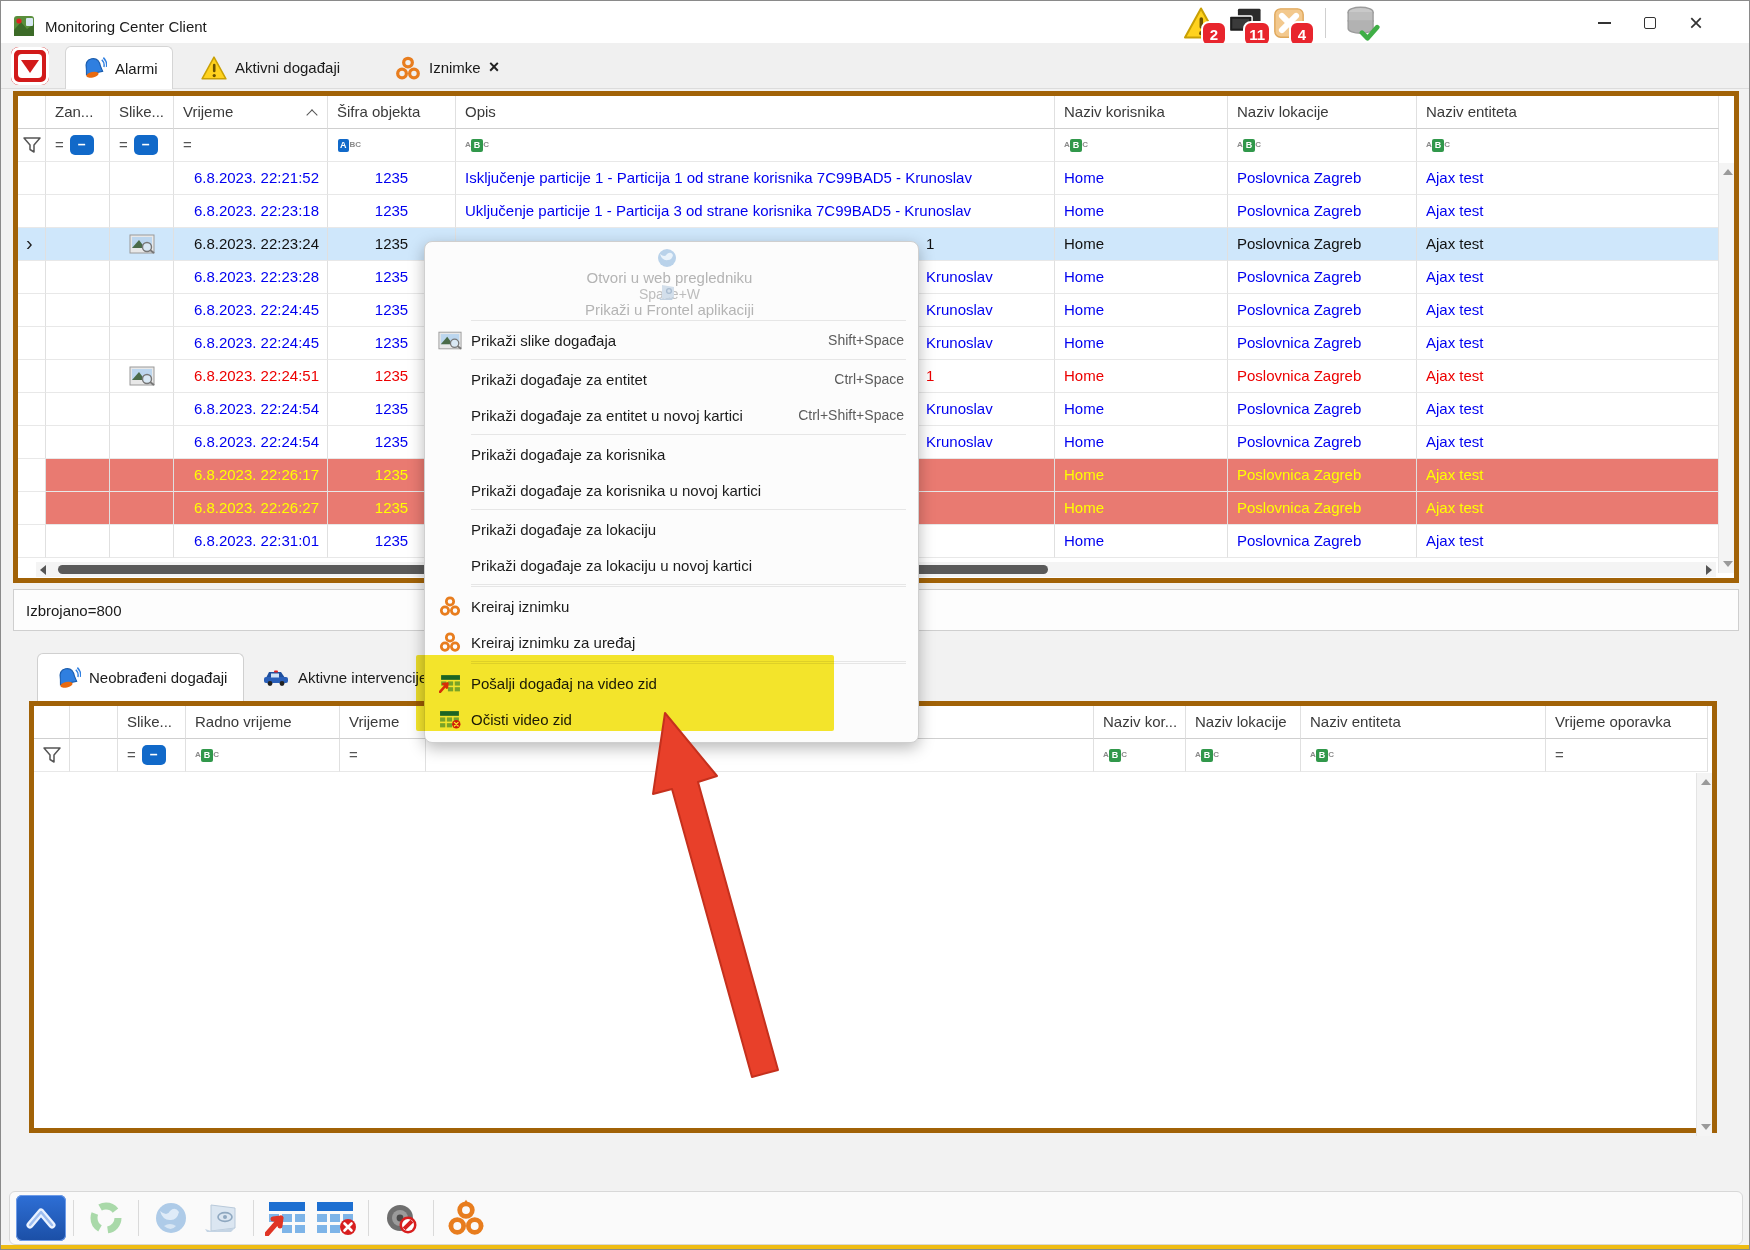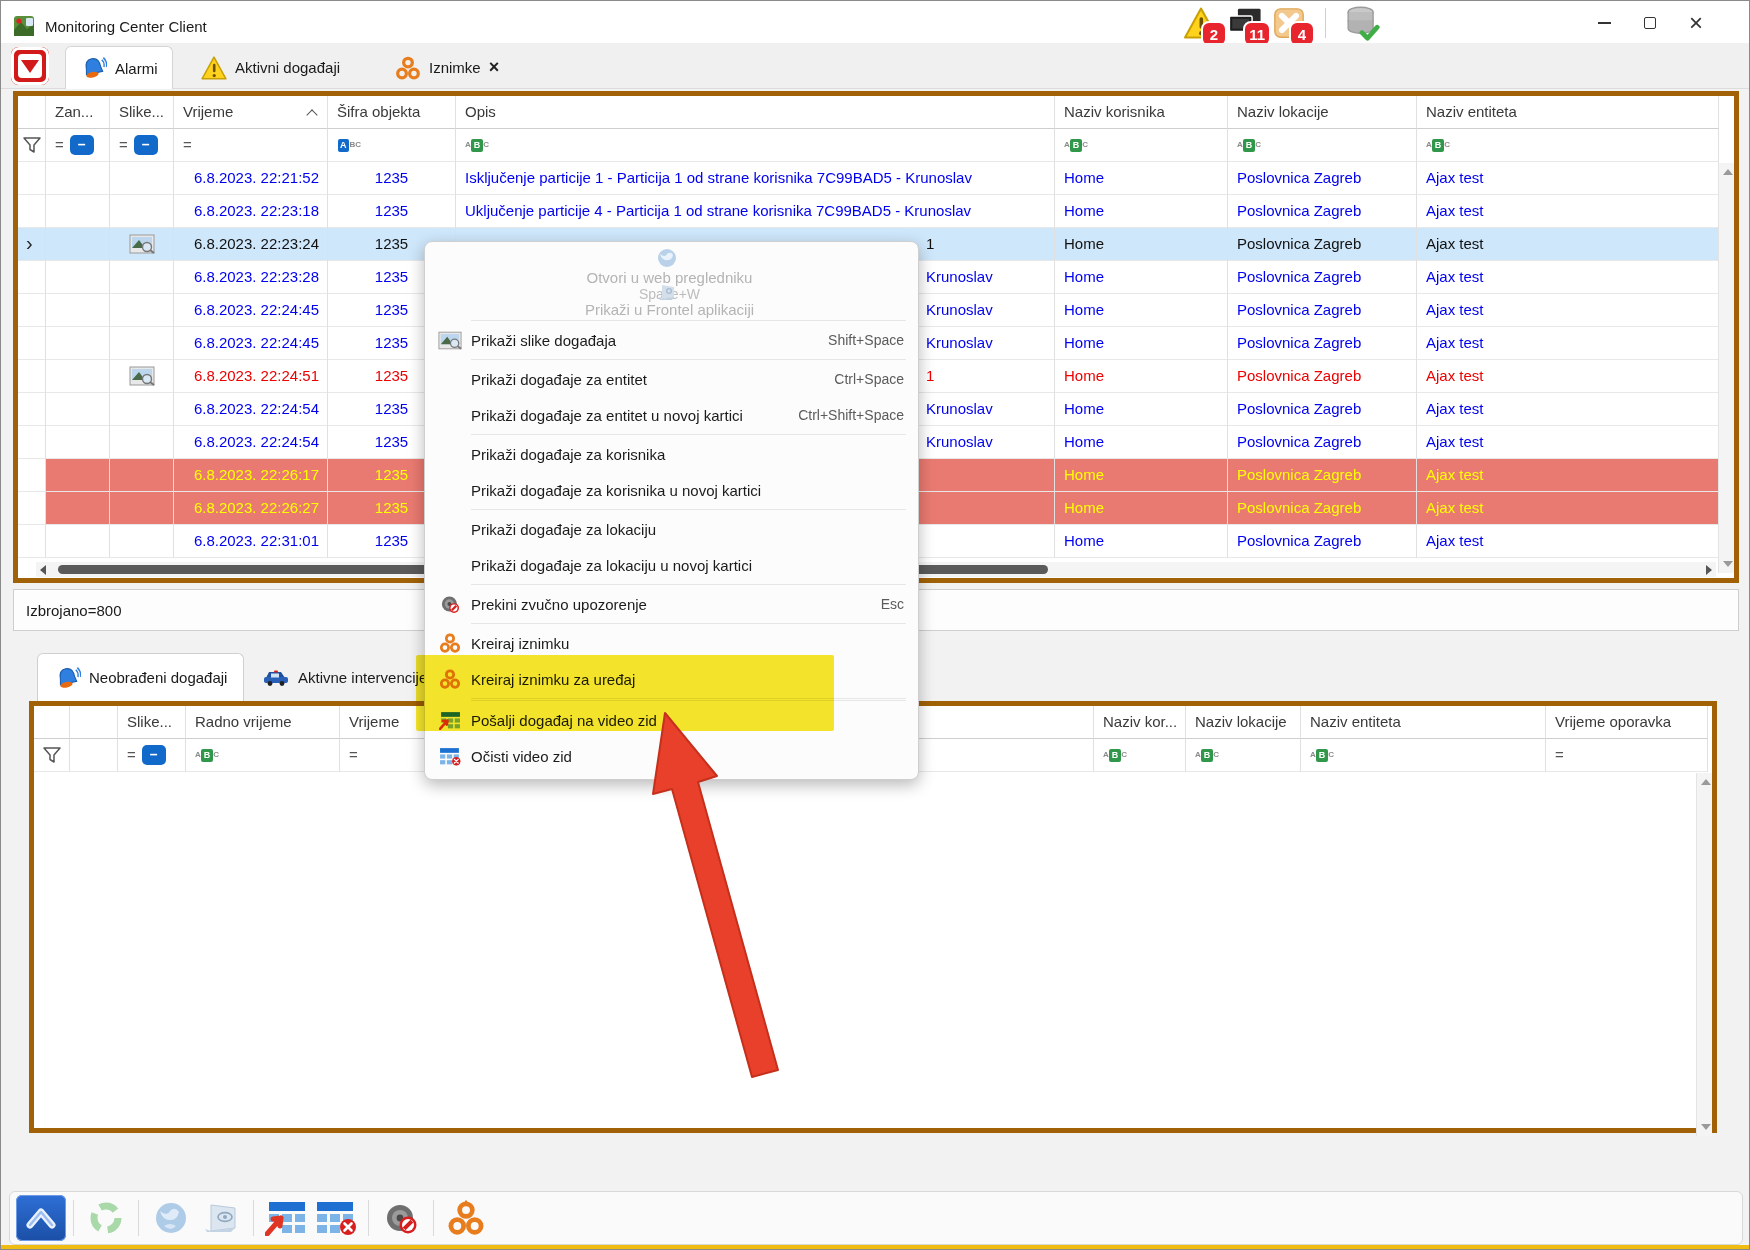--- a/index.html
+++ b/index.html
@@ -290,21 +290,21 @@
       <div class="cell c6 pl">Home</div>
         <div class="cell c7 pl">Poslovnica Zagreb</div>
         <div class="cell c8 pl">Ajax test</div>
     </div>
     <div class="r t-blue">
       <div class="cell c0"></div>
         <div class="cell c1"></div>
         <div class="cell c2"></div>
       <div class="cell c3">6.8.2023. 22:23:18</div>
         <div class="cell c4">1235</div>
-      <div class="cell c5 pl">Uključenje particije 4 - Particija 1 od strane korisnika 7C99BAD5 - Krunoslav</div>
+      <div class="cell c5 pl">Uključenje particije 1 - Particija 3 od strane korisnika 7C99BAD5 - Krunoslav</div>
       <div class="cell c6 pl">Home</div>
         <div class="cell c7 pl">Poslovnica Zagreb</div>
         <div class="cell c8 pl">Ajax test</div>
     </div>
     <div class="r t-black row-sel">
       <div class="cell c0 rowmark"></div>
         <div class="cell c1"></div>
       <div class="cell c2" style="display:flex;align-items:center;justify-content:center;">
         <svg width="26" height="20" viewBox="0 0 26 20">
             <rect x="1" y="1" width="24" height="18" fill="#e8e8e8" stroke="#9a9a9a"></rect>
@@ -672,34 +672,20 @@
     <div class="msep"></div>
     <div class="mi">
       <span class="mico"></span>
       <span class="lbl">Prikaži događaje za lokaciju</span>
     </div>
     <div class="mi">
       <span class="mico"></span>
       <span class="lbl">Prikaži događaje za lokaciju u novoj kartici</span>
     </div>
     <div class="msep"></div>
-    <div class="mi">
-      <span class="mico">
-          <svg width="22" height="22" viewBox="0 0 38 38">
-            <circle cx="18" cy="19" r="13" fill="#6e6e6e"></circle>
-            <circle cx="18" cy="19" r="8" fill="#9b9b9b"></circle>
-            <circle cx="18" cy="19" r="3.4" fill="#4a4a4a"></circle>
-            <circle cx="26" cy="26" r="8.5" fill="#d81f1f"></circle>
-            <circle cx="26" cy="26" r="6" fill="#fff"></circle>
-            <rect x="20.5" y="24" width="11" height="4" fill="#d81f1f" transform="rotate(-45 26 26)"></rect>
-          </svg>
-        </span>
-      <span class="lbl">Prekini zvučno upozorenje</span>
-      <span class="sc">Esc</span>
-    </div>
     <div class="msep"></div>
     <div class="mi">
       <span class="mico">
           <svg width="22" height="22" viewBox="0 0 24 24">
             <circle cx="12" cy="7" r="4" fill="none" stroke="#e87d1e" stroke-width="3"></circle>
             <circle cx="6.5" cy="17" r="4" fill="none" stroke="#e87d1e" stroke-width="3"></circle>
             <circle cx="17.5" cy="17" r="4" fill="none" stroke="#e87d1e" stroke-width="3"></circle>
           </svg>
         </span>
       <span class="lbl">Kreiraj iznimku</span>

